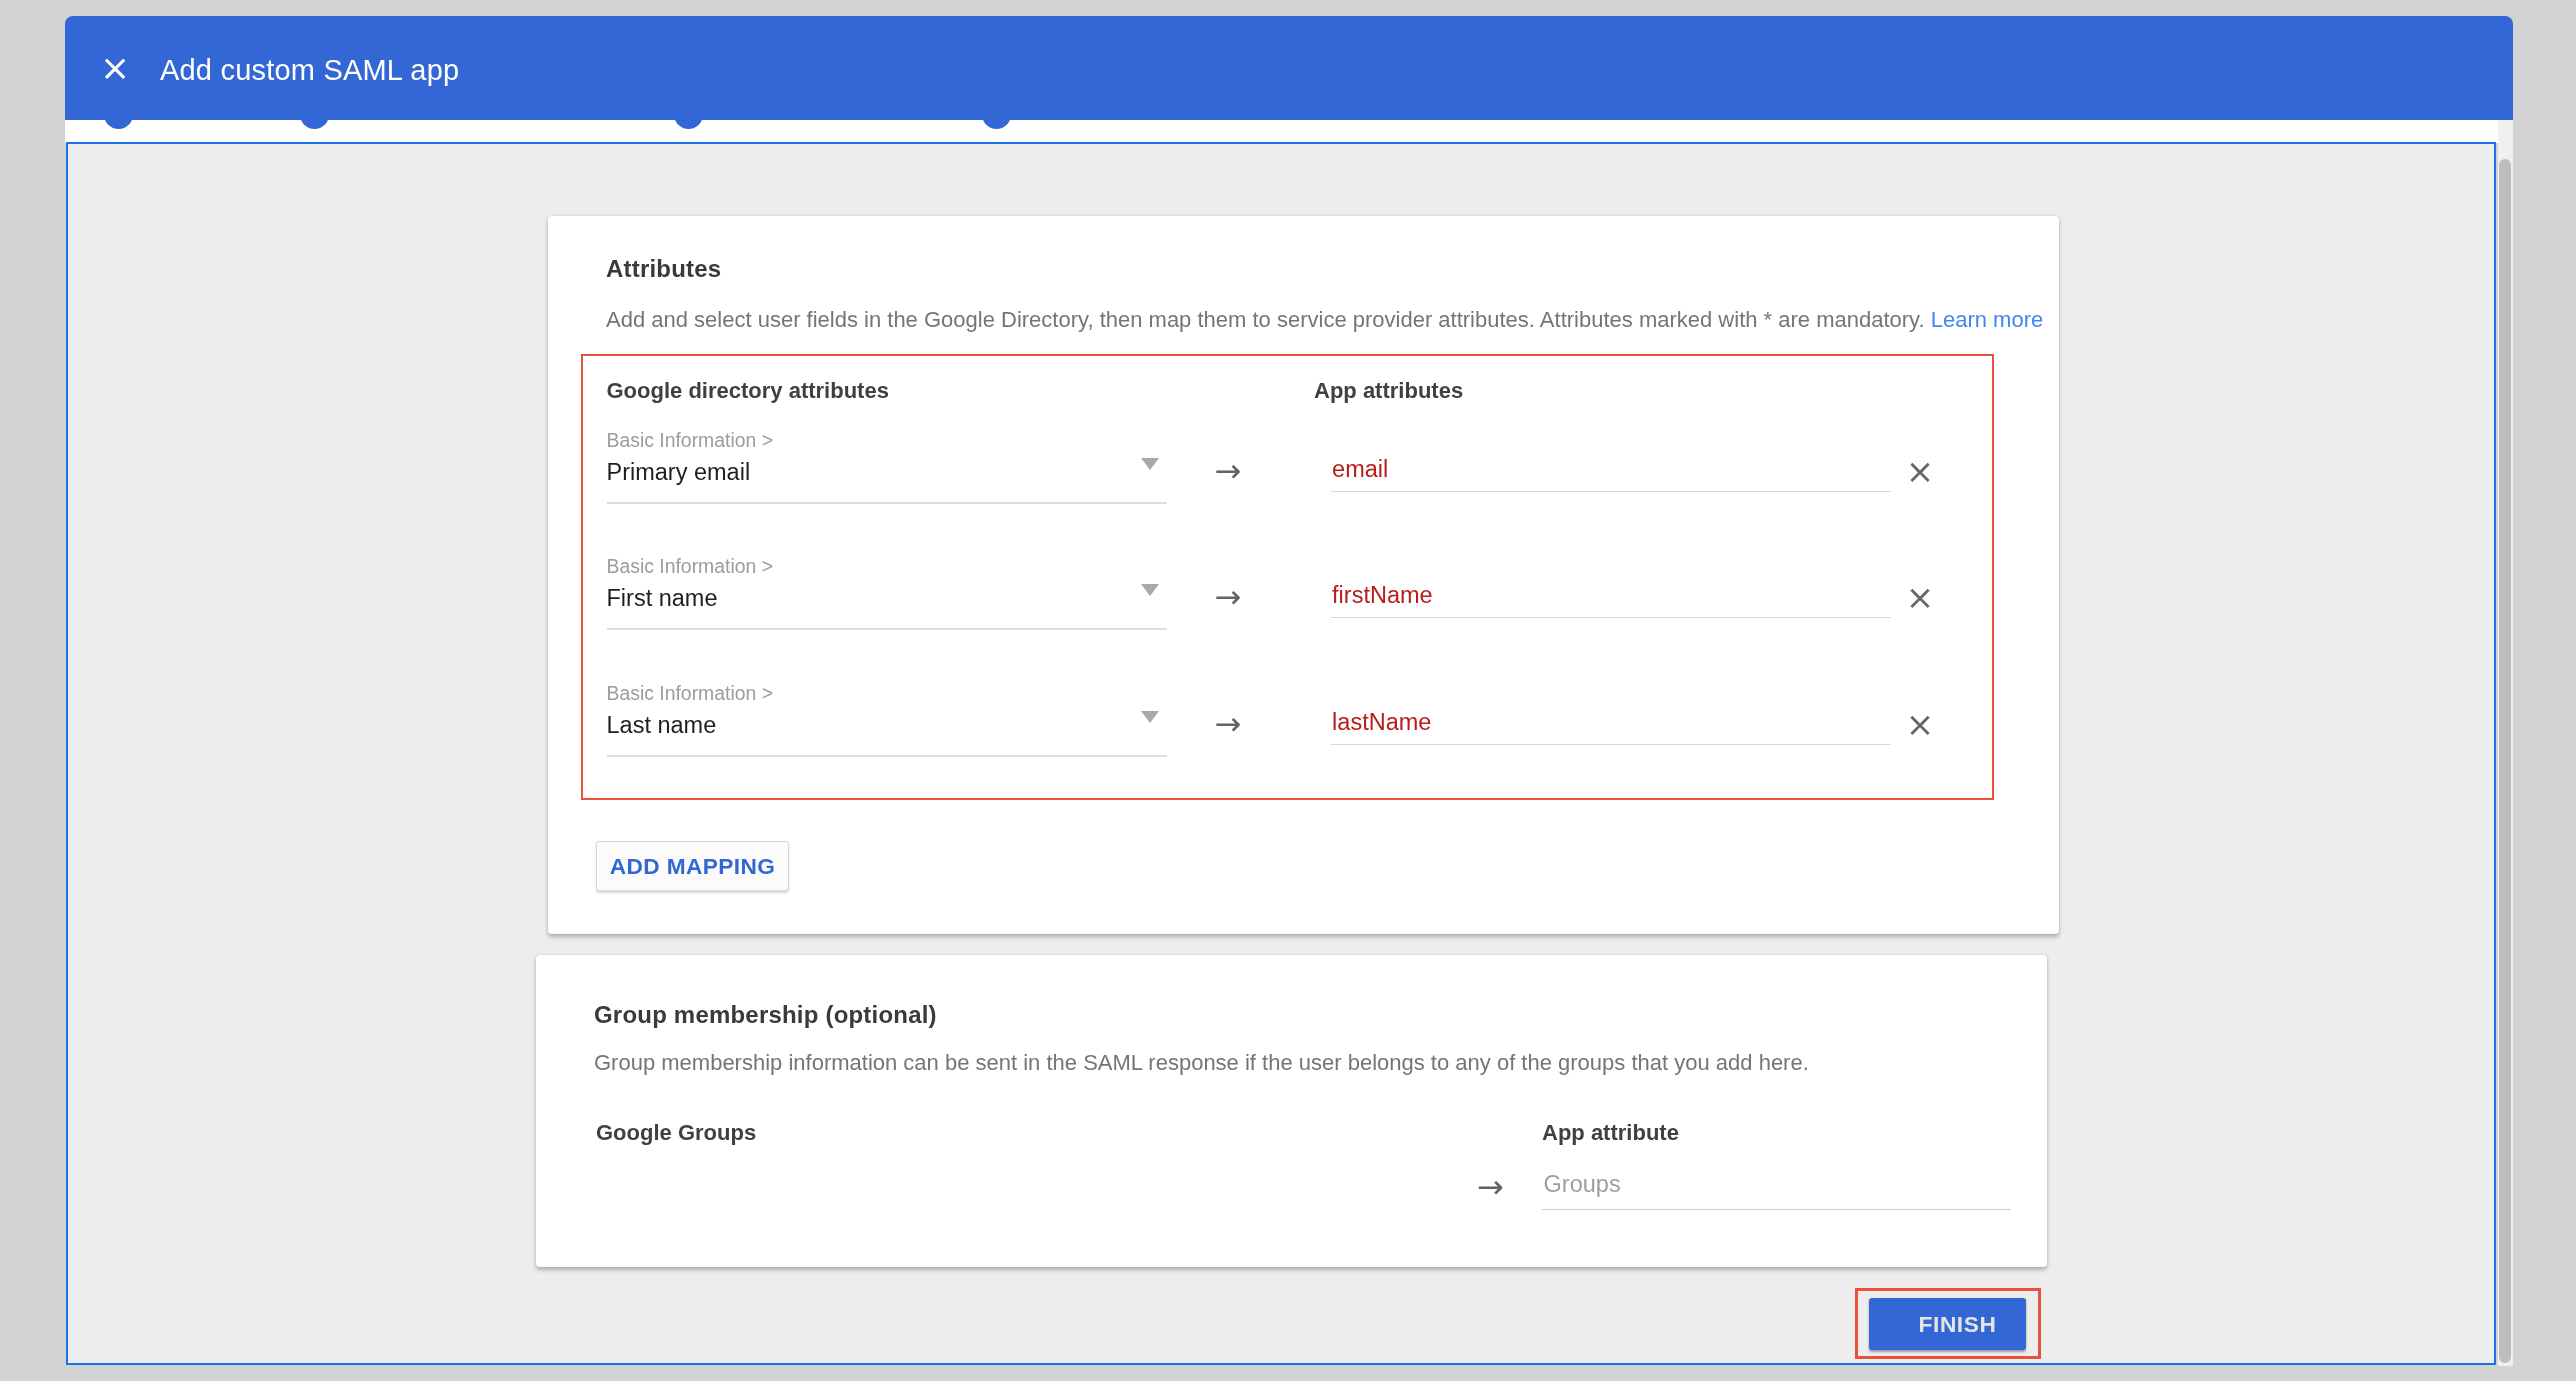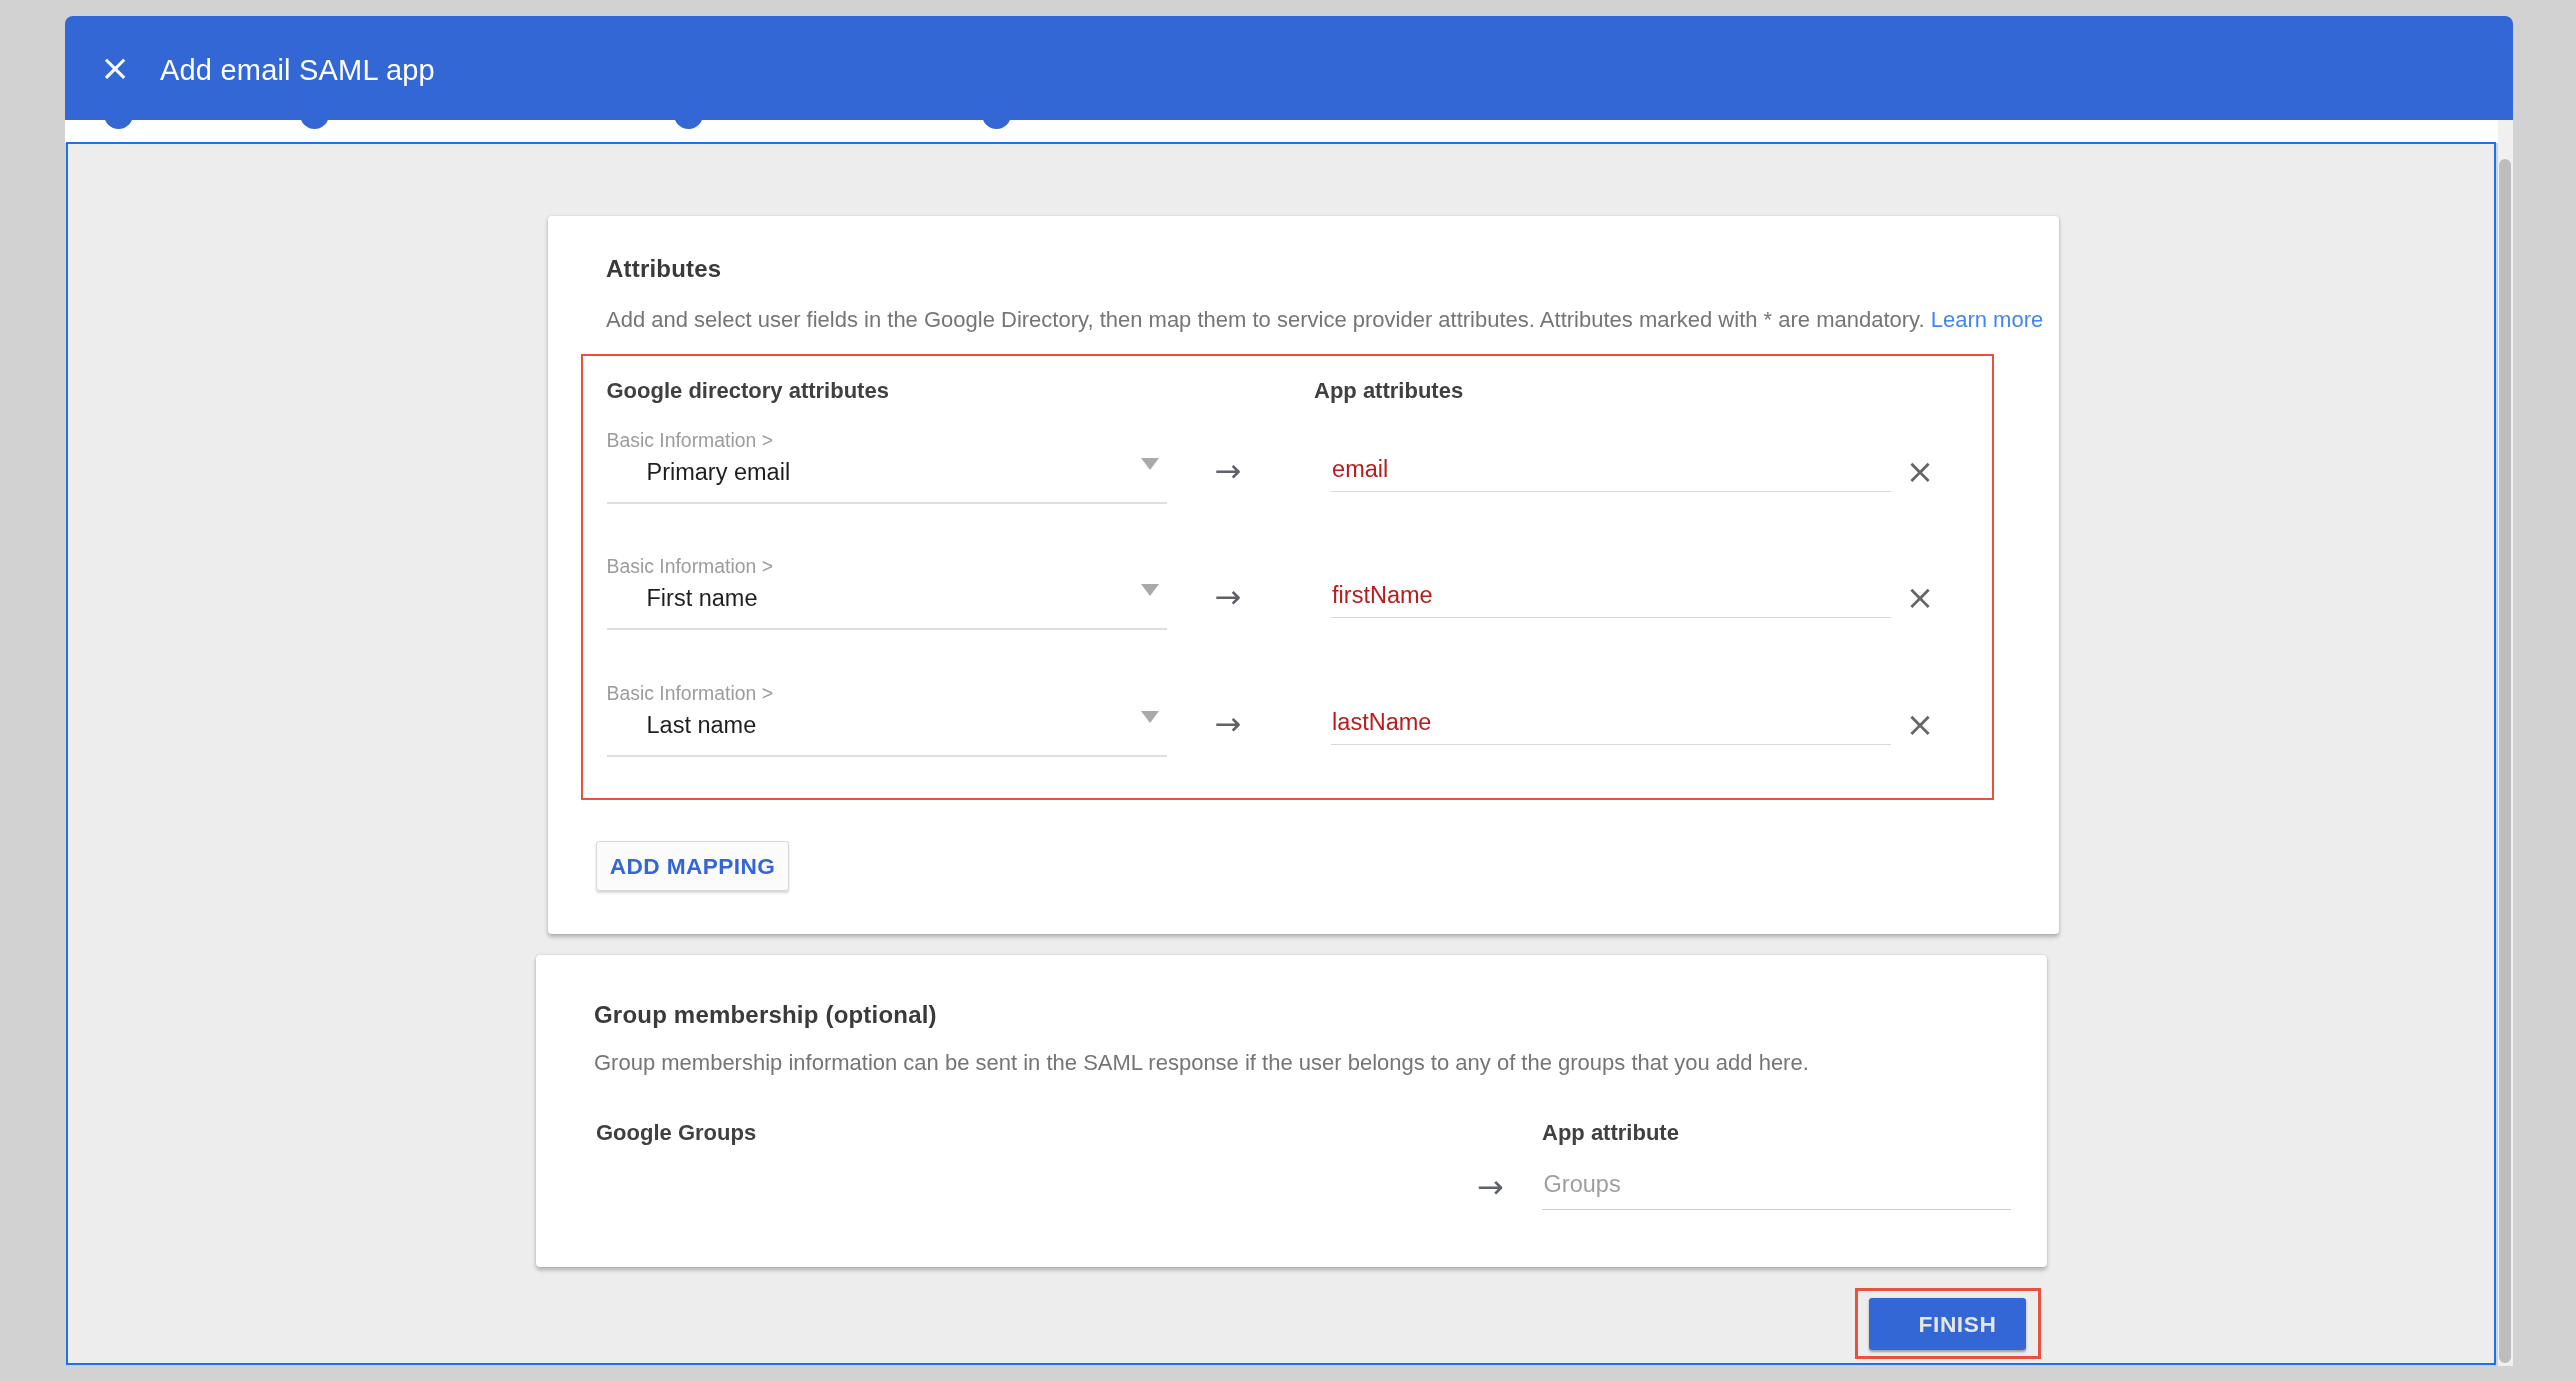--- a/index.html
+++ b/index.html
@@ -35,21 +35,21 @@
 
   .card-title { font-size:24px; font-weight:700; color:#3a3a3a; letter-spacing:0.2px; }
   .card-desc { font-size:22px; color:#757575; white-space:nowrap; }
   .link { color:#4285f4; text-decoration:none; cursor:pointer; }
 
   .red-box { left:33px; top:138px; width:1413px; height:446px; border:2.4px solid #e8513d; }
   .col-header { font-size:22px; font-weight:700; color:#404040; }
 
   .map-row { position:absolute; left:23.5px; width:1366px; height:121px; }
   .cat-label { position:absolute; left:0; top:1.6px; font-size:19.4px; color:#9c9c9c; }
-  .sel-value { position:absolute; left:0; top:32px; font-size:23.5px; color:#1f1f1f;margin-left:40px; }
+  .sel-value { position:absolute; left:0; top:32px; font-size:23.5px; color:#1f1f1f; }
   .dd-triangle { position:absolute; left:534px; top:31px; width:0; height:0;
                  border-left:9px solid transparent; border-right:9px solid transparent;
                  border-top:12px solid #a9a9a9; cursor:pointer; }
   .sel-underline { position:absolute; left:0; top:75px; width:560px; height:1.6px; background:#dedede; }
   .map-arrow { position:absolute; left:597px; top:22px; width:49px; text-align:center;
                font-size:32px; line-height:45px; color:#5f6368;
                font-family:"DejaVu Sans", sans-serif; }
   .attr-input { position:absolute; left:724px; top:21px; width:560px; height:44px;
                 border:none; border-bottom:1.6px solid #d9d9d9; background:transparent;
                 font-size:23.5px; color:#b91c1c; padding:0 1.6px;
@@ -87,21 +87,21 @@
 
   <div class="abs step-dot" style="left:104px"></div>
   <div class="abs step-dot" style="left:300px"></div>
   <div class="abs step-dot" style="left:674px"></div>
   <div class="abs step-dot" style="left:982px"></div>
 
   <div class="abs white-strip"></div>
 
   <div class="abs dlg-header">
     <button class="close-btn">×</button>
-    <div class="dlg-title">Add email SAML app</div>
+    <div class="dlg-title">Add custom SAML app</div>
   </div>
 
   <div class="abs scroll-track"></div>
   <div class="abs scroll-thumb"></div>
 
   <div class="abs panel"></div>
 
   <div class="abs card card1">
     <div class="abs card-title" style="left:58px; top:39px;">Attributes</div>
 

